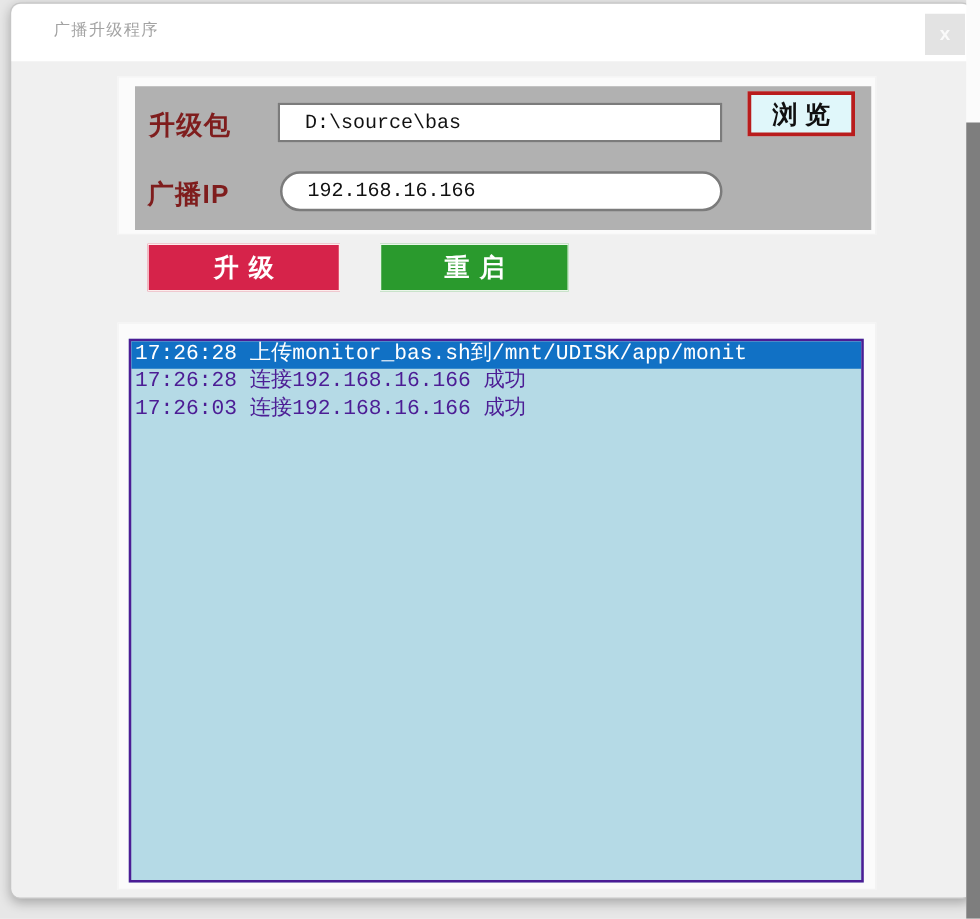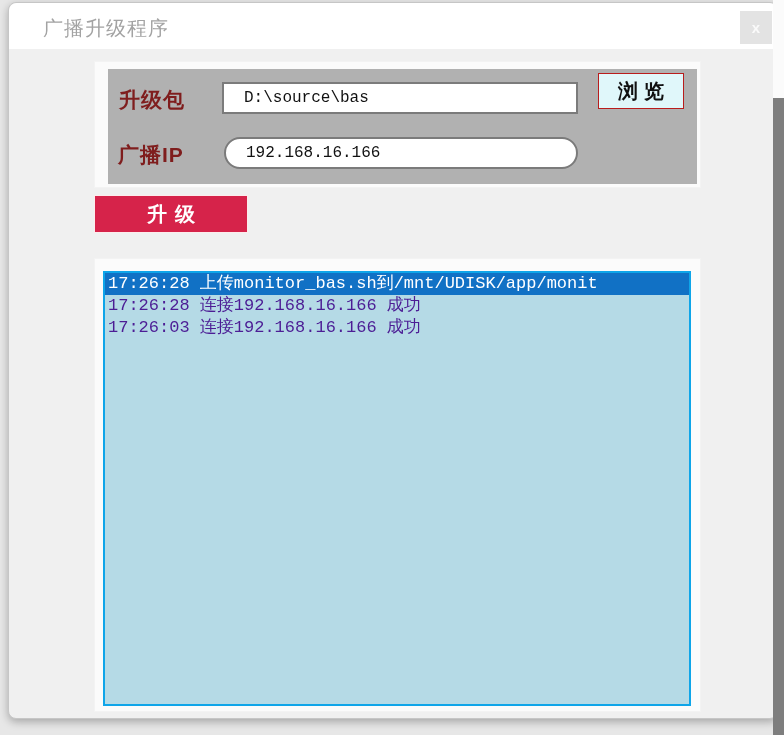--- a/index.html
+++ b/index.html
@@ -18,21 +18,21 @@
     border-radius:8px;
     box-shadow:0 3px 9px rgba(0,0,0,0.28);
     overflow:hidden;
   }
   .titlebar {
     position:relative; height:46px; background:#ffffff;
     border-radius:8px 8px 0 0;
   }
   .title-text {
     position:absolute; left:34px; top:12px;
-    font-size:20px; color:#a3a3a3; letter-spacing:1px;
+    font-size:13px; color:#a3a3a3; letter-spacing:1px;
   }
   .close-btn {
     position:absolute; right:5px; top:8px; width:32px; height:33px;
     background:#e3e3e3; border:none;
     color:#fafafa; font-size:15px; font-weight:bold;
     display:flex; align-items:center; justify-content:center;
     cursor:pointer; font-family:"Liberation Sans", sans-serif;
   }
 
   
@@ -53,44 +53,44 @@
   .text-input {
     position:absolute; height:32px;
     border:2px solid #7b7b7b; background:#ffffff;
     font-family:"Liberation Mono", monospace; font-size:16px; color:#111;
     padding:0 20px; outline:none;
   }
   .input-package { left:114px; top:13px; width:356px; }
   .input-ip { left:116px; top:68px; width:354px;border-radius:16px; }
   .browse-btn {
     position:absolute; left:490px; top:4px; width:86px; height:36px;
-    background:#e0f7fa; border:1px solid #b91c1c;
+    background:#e0f7fa; border:3px solid #b91c1c;
     font-size:20px; font-weight:bold; color:#101010; letter-spacing:6px;
     padding-left:6px; cursor:pointer;
     font-family:"Liberation Sans", sans-serif;
   }
 
   
   .action-btn {
     position:absolute; top:192px; height:38px; border:1px solid #fdecec;
     color:#ffffff; font-size:20px; font-weight:bold; letter-spacing:8px;
     padding-left:8px; cursor:pointer; text-align:center;
     font-family:"Liberation Sans", sans-serif;
   }
-  .btn-upgrade { left:85px; width:154px; background:#d6234a; }
+  .btn-upgrade { left:109px; width:154px; background:#d6234a; }
   .btn-restart { left:295px; width:151px; background:#2a9a2d; border-color:#eaf7ea; }
 
   
   .log-panel {
     position:absolute; left:85px; top:255px; width:607px; height:454px;
     background:#fbfbfb; border:1px solid #f3f3f3;
   }
   .log-listbox {
     position:absolute; left:8px; top:12px; width:588px; height:435px;
-    background:#b5dae6; border:2px solid #0ea5e9;
+    background:#b5dae6; border:2px solid #4c1d95;
     overflow:hidden;
   }
   .log-row {
     height:22px; line-height:22px; padding-left:3px;
     font-family:"Liberation Mono", monospace; font-size:17px; color:#4c1d95;
     white-space:nowrap; overflow:hidden; cursor:default;
   }
   .log-row.selected { background:#1171c5; color:#ffffff; }
 
   
@@ -120,20 +120,21 @@
       <span class="field-label label-package">升级包</span>
       <input class="text-input input-package" type="text" value="D:\source\bas" style="">
       <button class="browse-btn">浏览</button>
 
       <span class="field-label label-ip">广播IP</span>
       <input class="text-input input-ip" type="text" value="192.168.16.166" style="">
     </div>
   </div>
 
   <button class="action-btn btn-upgrade">升级</button>
+  <button class="action-btn btn-restart">重启</button>
 
   <div class="log-panel">
     <div class="log-listbox">
       <div class="log-row selected">17:26:28 上传monitor_bas.sh到/mnt/UDISK/app/monit</div>
       <div class="log-row">17:26:28 连接192.168.16.166 成功</div>
       <div class="log-row">17:26:03 连接192.168.16.166 成功</div>
     </div>
   </div>
 
 </div>

